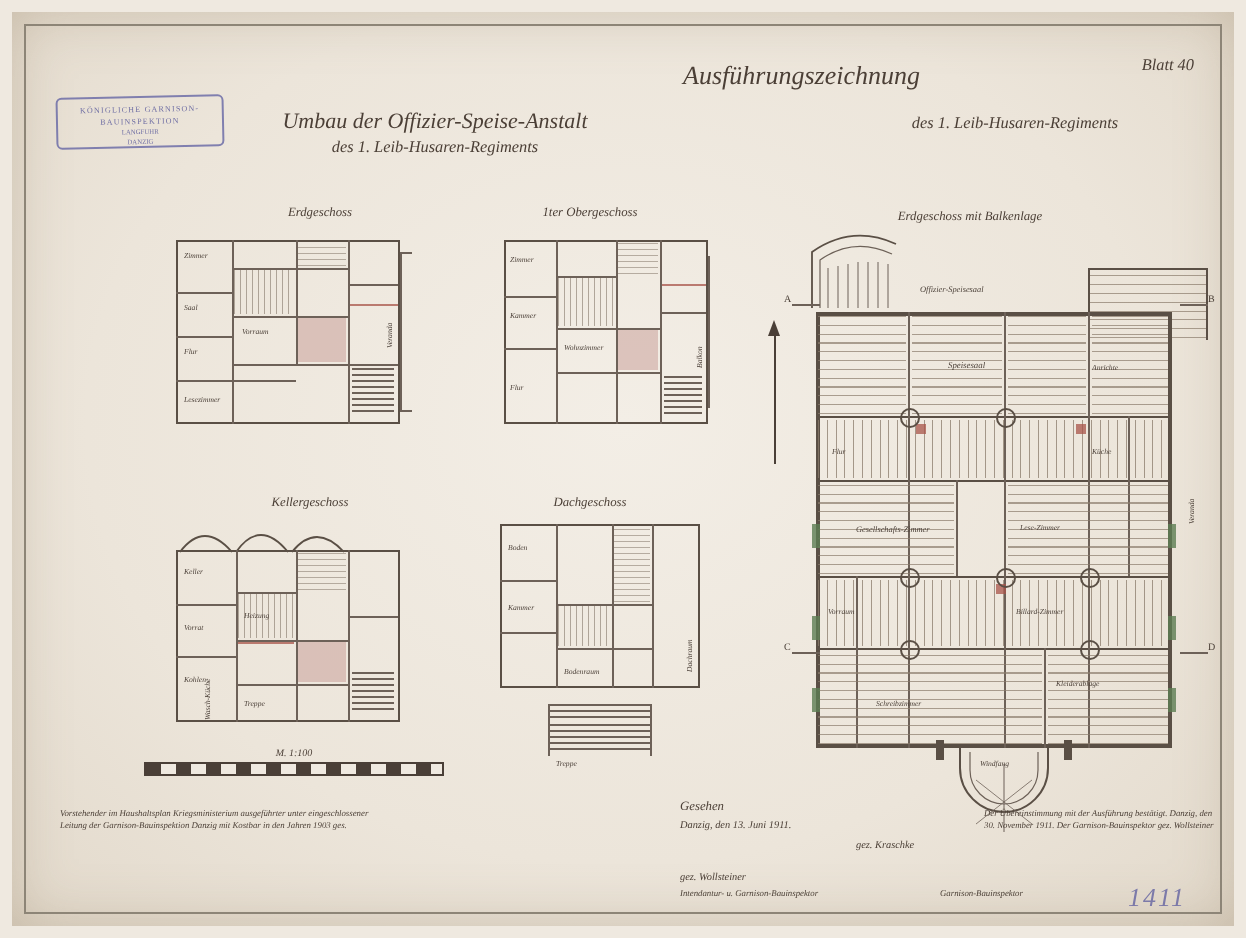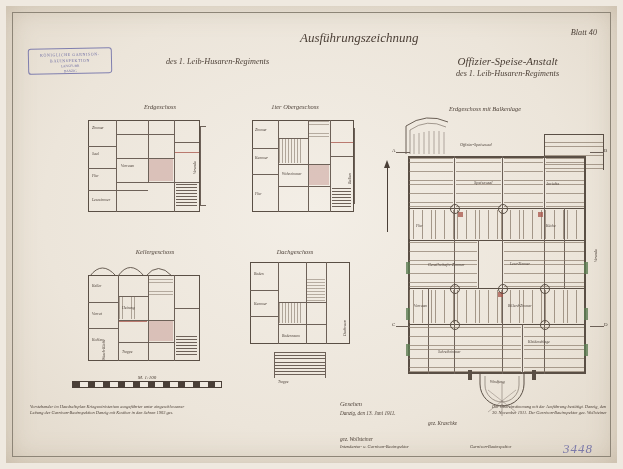--- a/index.html
+++ b/index.html
@@ -46,21 +46,21 @@
     position:absolute;left:28px;top:48px;width:84px;height:26px;
     border:1.1px solid #6e6ea8;border-radius:3px;
     color:#5c5c9c;font-size:3.6px;line-height:1.5;text-align:center;
     padding-top:3px;box-sizing:border-box;
     transform:rotate(-1.2deg);opacity:.85;
   }
   #stamp .s1{font-size:4px;letter-spacing:.6px;}
   #stamp .s2{font-size:3.4px;}
   #blatt{position:absolute;right:26px;top:28px;text-align:right;}
 
-  #title-center{position:absolute;left:300px;top:30px;width:160px;text-align:left;}
+  #title-center{position:absolute;left:300px;top:30px;width:160px;text-align:right;}
   #title-left{position:absolute;left:110px;top:55px;width:215px;text-align:center;}
   #title-right{position:absolute;left:410px;top:55px;width:195px;text-align:center;}
 
   .plan-cap{position:absolute;text-align:center;font-size:6.4px;}
 
   
   .plan{position:absolute;}
   .wall{position:absolute;background:#5a4f45;}
   .thin{position:absolute;background:#6d6158;}
   .hatch{
@@ -130,25 +130,25 @@
     <div class="s1">KÖNIGLICHE GARNISON-BAUINSPEKTION</div>
     <div class="s2">LANGFUHR</div>
     <div class="s2">DANZIG</div>
   </div>
 
   <div id="blatt" class="md script">Blatt 40</div>
 
   <div id="title-center" class="xl script">Ausführungszeichnung</div>
 
   <div id="title-left">
+    <div class="lg script">Umbau der Offizier-Speise-Anstalt</div>
     <div class="md script" style="margin-top:2px;">des 1. Leib-Husaren-Regiments</div>
   </div>
 
   <div id="title-right">
-    <div class="lg script">Offizier-Speise-Anstalt</div>
     <div class="md script" style="margin-top:2px;">des 1. Leib-Husaren-Regiments</div>
   </div>
 
   <div class="plan-cap script" style="left:115px;top:103px;width:90px;">Erdgeschoss</div>
   <div class="plan-cap script" style="left:250px;top:103px;width:90px;">1ter Obergeschoss</div>
   <div class="plan-cap script" style="left:110px;top:248px;width:90px;">Kellergeschoss</div>
   <div class="plan-cap script" style="left:250px;top:248px;width:90px;">Dachgeschoss</div>
   <div class="plan-cap script" style="left:420px;top:105px;width:130px;">Erdgeschoss mit Balkenlage</div>
 
   <div class="plan" style="left:88px;top:112px;width:118px;height:112px;">
@@ -437,14 +437,14 @@
     <div class="sm script">Gesehen</div>
     <div class="xs script" style="margin-top:3px;">Danzig, den 13. Juni 1911.</div>
   </div>
   <div id="sig-a" class="xs script">gez. Kraschke</div>
   <div id="sig-b" class="xs script">gez. Wollsteiner</div>
   <div style="position:absolute;left:340px;top:444px;" class="tiny script">Intendantur- u. Garnison-Bauinspektor</div>
   <div style="position:absolute;left:470px;top:444px;" class="tiny script">Garnison-Bauinspektor</div>
 
   <div id="note-right" class="tiny script">Der Übereinstimmung mit der Ausführung bestätigt. Danzig, den 30. November 1911. Der Garnison-Bauinspektor gez. Wollsteiner</div>
 
-  <div id="archno">3448</div>
+  <div id="archno">1411</div>
 </div>
 
 </body></html>

